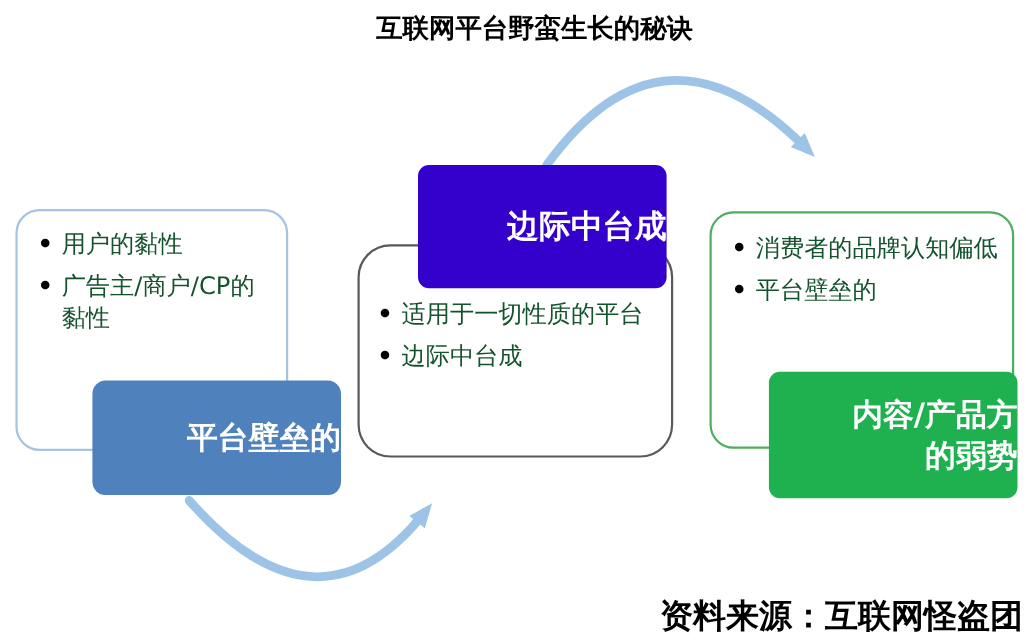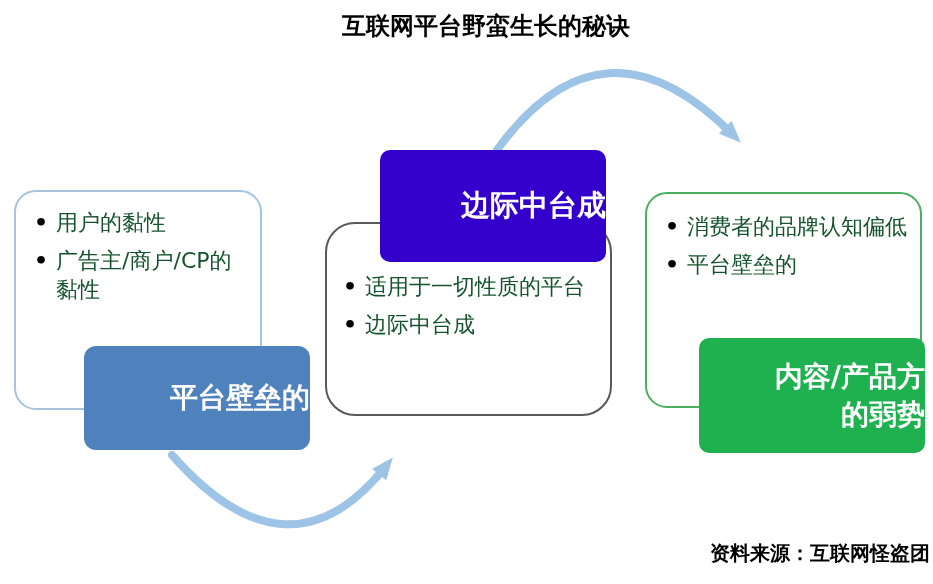--- a/index.html
+++ b/index.html
@@ -98,21 +98,21 @@
   .label-green {
     left: 699px; top: 338px;
     width: 226px; height: 115px;
     background: #1fb050;
     border-radius: 10px;
     font-size: 28px;
   }
   .source {
     position: absolute;
     right: 42px; top: 540px;
-    font-size: 20px;
+    font-size: 30px;
     font-weight: bold;
     color: #000000;
   }
 </style>
 </head>
 <body>
 
 <div class="canvas">
 
   <h1 class="title">互联网平台野蛮生长的秘诀</h1>

